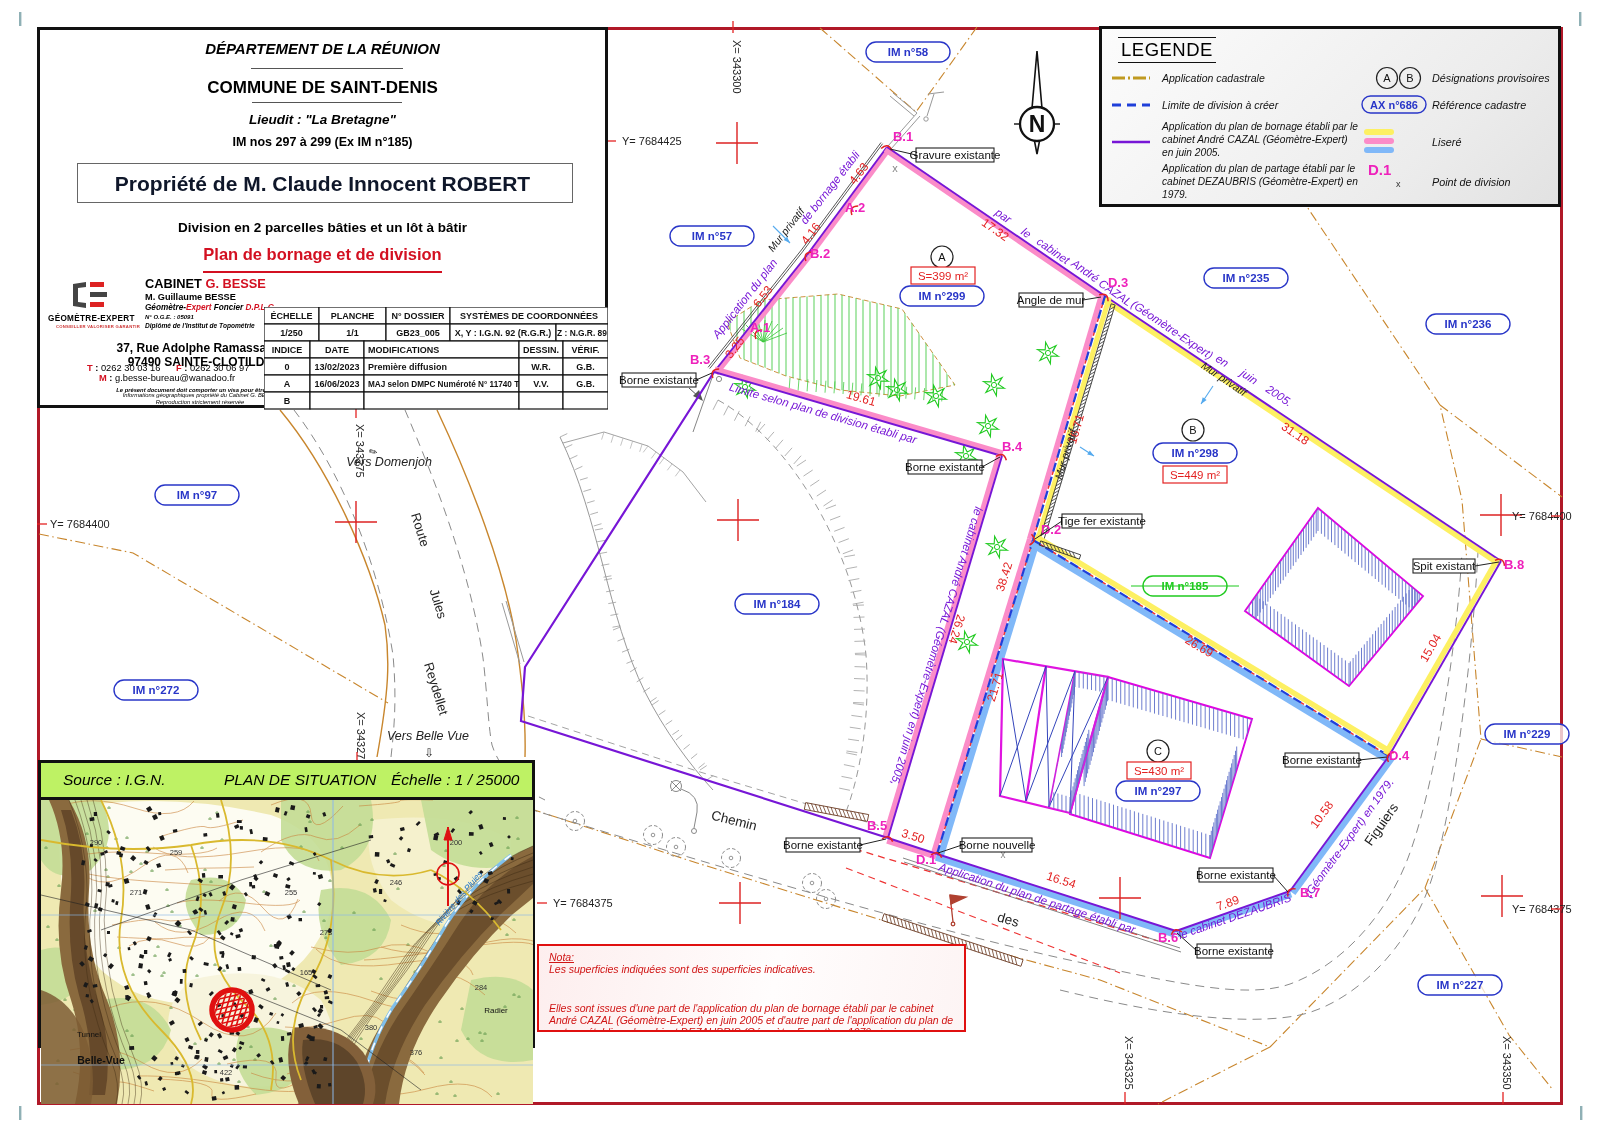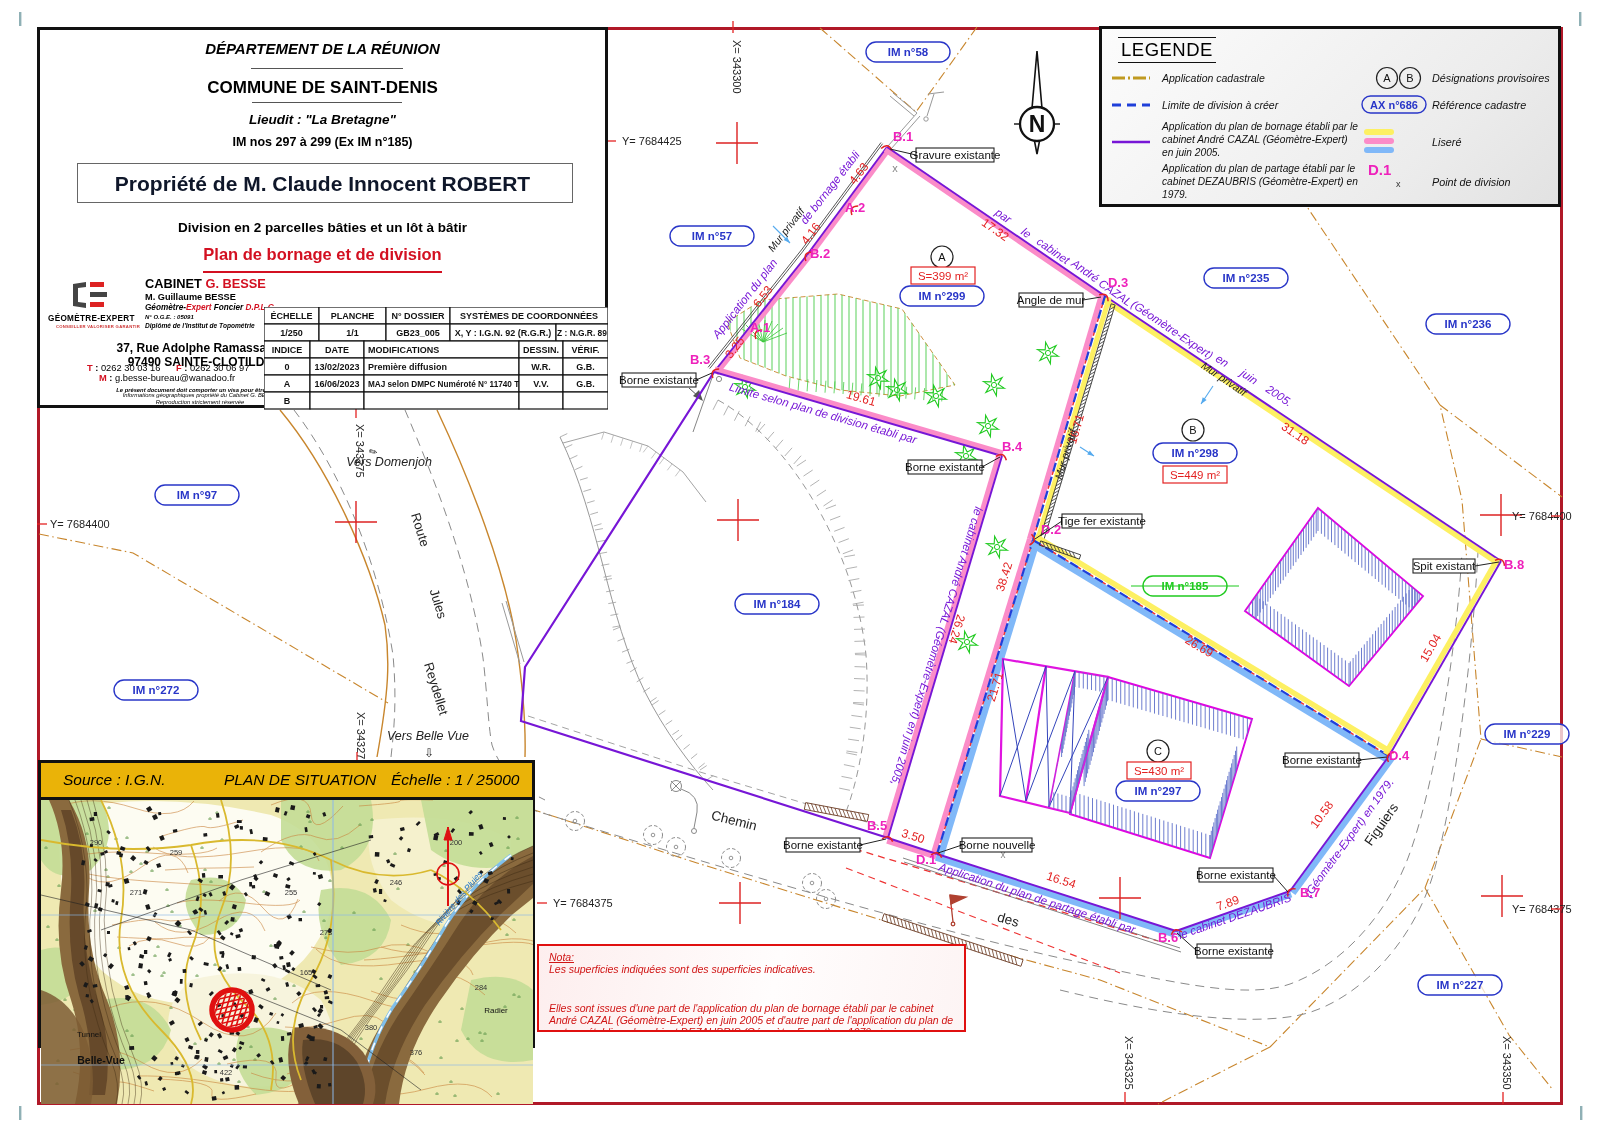--- a/index.html
+++ b/index.html
@@ -1,20 +1,20 @@
 <!DOCTYPE html>
 <html><head><meta charset="utf-8"><style>
 
 *{margin:0;padding:0;box-sizing:border-box}
 body{width:1600px;height:1131px;position:relative;background:#fff;font-family:"Liberation Sans",sans-serif;overflow:hidden}
 .abs{position:absolute}
 .tb{position:absolute;left:37px;top:27px;width:571px;height:381px;background:#fff;border:3.5px solid #111;z-index:5}
 .tb .c{position:absolute;left:0;width:100%;text-align:center}
 .leg{position:absolute;left:1099px;top:26px;width:462px;height:181px;border:3px solid #111;background:linear-gradient(135deg,#fcfcfc 0%,#ececec 70%,#e2e2e2 100%);z-index:5}
-.sit{position:absolute;left:38px;top:760px;width:497px;height:288px;border:3.5px solid #111;background:#eab308;z-index:5}
+.sit{position:absolute;left:38px;top:760px;width:497px;height:288px;border:3.5px solid #111;background:#bef264;z-index:5}
 .sit .hd{height:37px;border-bottom:3px solid #111;position:relative}
 .nota{position:absolute;left:537px;top:944px;width:429px;height:88px;border:2.5px solid #e01010;background:linear-gradient(100deg,#fdeeee 0%,#fffdfd 55%,#fdf4f4 100%);z-index:4;color:#d01515;font-style:italic;font-size:10.55px;line-height:12.1px;letter-spacing:-0.05px;padding:5px 0 0 10px;white-space:nowrap;overflow:hidden}
 .nota p{margin:0 0 0 0}
 
 </style></head><body>
 
 <div class="abs" style="left:0;top:0;z-index:1">
     <svg width="1600" height="1131" viewBox="0 0 1600 1131" style="position:absolute;top:0;left:0">
 
 <rect x="38.5" y="28.5" width="1523" height="1075" fill="none" stroke="#b01828" stroke-width="3"></rect>

